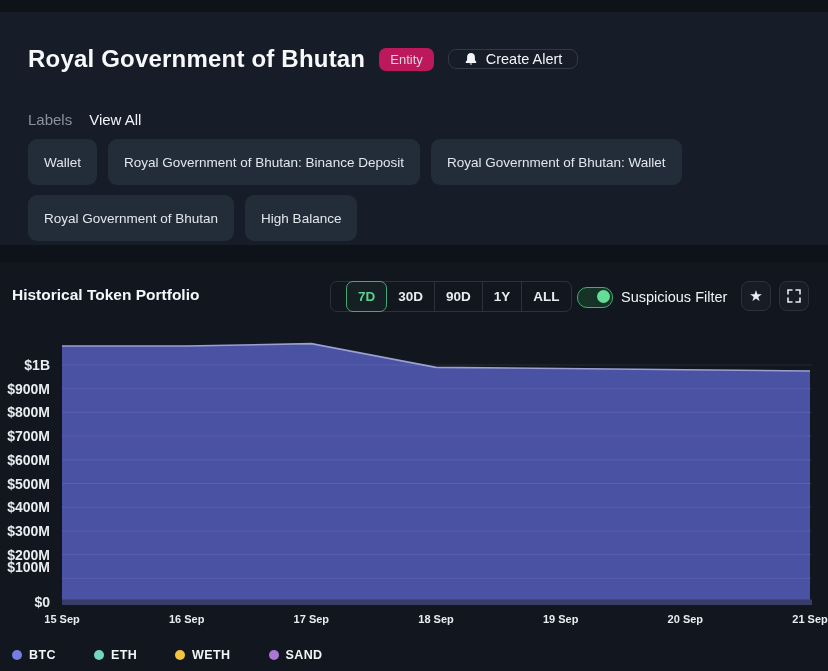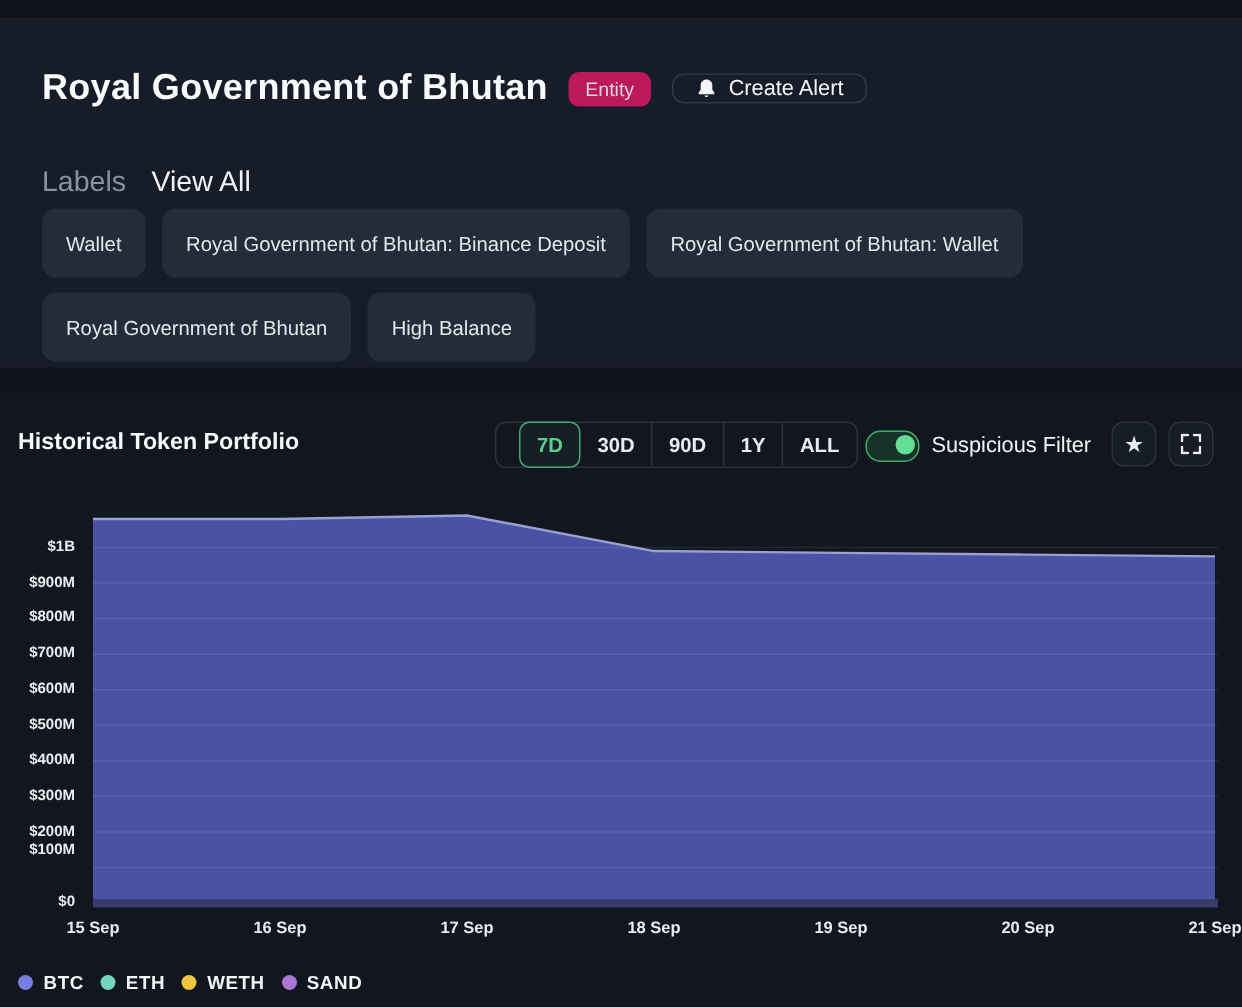--- a/index.html
+++ b/index.html
@@ -10,21 +10,21 @@
   .header-card{position:absolute;left:0;top:12px;width:828px;height:233px;background:#161d28;}
   .title-row{position:absolute;left:28px;top:30px;height:34px;display:flex;align-items:center;gap:14px;}
   .page-title{font-size:24px;font-weight:700;color:#f7f9fb;letter-spacing:.2px;white-space:nowrap;}
   .entity-badge{background:#be185d;color:#d6dade;font-size:13px;padding:5px 11px;border-radius:7px;line-height:1;}
   .create-alert{display:flex;align-items:center;gap:8px;height:20px;padding:0 15px;border:1px solid #313947;
                 border-radius:8px;background:transparent;color:#f2f4f7;font-size:14.5px;cursor:pointer;white-space:nowrap;}
   .tb-block{position:absolute;left:672px;top:22px;}
   .tb-label{font-size:13px;color:#8b929d;margin-bottom:5px;}
   .tb-value{font-size:24px;font-weight:700;color:#fbfcfd;letter-spacing:.2px;}
 
-  .labels-row{position:absolute;left:28px;top:99px;display:flex;gap:17px;font-size:19px;}
+  .labels-row{position:absolute;left:28px;top:99px;display:flex;gap:17px;font-size:15px;}
   .labels-title{color:#8b929d;}
   .view-all{color:#f0f3f6;cursor:pointer;}
   .chips{position:absolute;left:28px;top:127px;width:700px;display:flex;flex-wrap:wrap;gap:10px 11px;}
   .chip{height:46px;display:flex;align-items:center;padding:0 16px;background:#232c39;border-radius:9px;
         font-size:13.5px;color:#e2e7ec;white-space:nowrap;cursor:pointer;text-align:center;}
 
   
   .chart-card{position:absolute;left:0;top:262px;width:828px;height:409px;background:#12171f;}
   .chart-title{position:absolute;left:12px;top:24px;font-size:15.5px;font-weight:700;color:#f4f6f9;}
   .range-group{position:absolute;left:330px;top:19px;height:29px;display:flex;align-items:stretch;
@@ -37,23 +37,23 @@
   .toggle{position:absolute;left:577px;top:25px;width:34px;height:19px;border-radius:10px;
           background:#173226;border:1px solid #3fae6e;cursor:pointer;}
   .toggle .knob{position:absolute;right:2px;top:2px;width:13px;height:13px;border-radius:50%;background:#63de96;}
   .susp-label{position:absolute;left:621px;top:27px;font-size:14.5px;color:#f0f3f6;}
   .icon-btn{position:absolute;top:19px;width:30px;height:30px;border:1px solid #2b323e;border-radius:8px;
             background:#171d27;display:flex;align-items:center;justify-content:center;cursor:pointer;}
   .star-btn{left:741px;font-size:15px;color:#e9edf2;}
   .expand-btn{left:779px;}
 
   .plot-svg{position:absolute;left:0;top:68px;}
-  .y-tick{position:absolute;font-size:10px;font-weight:700;color:#e8ecf0;line-height:14px;text-align:right;margin-left:11px;}
+  .y-tick{position:absolute;font-size:14px;font-weight:700;color:#e8ecf0;line-height:14px;text-align:right;margin-left:11px;}
   .x-tick{position:absolute;top:351px;font-size:11px;font-weight:700;color:#e8ecf0;transform:translateX(-50%);white-space:nowrap;}
-  .legend{position:absolute;left:12px;top:386px;display:flex;align-items:flex-start;gap:11px;}
+  .legend{position:absolute;left:12px;top:386px;display:flex;align-items:flex-start;gap:38px;}
   .legend-item{display:flex;align-items:center;gap:7px;cursor:pointer;}
   .legend-dot{width:10px;height:10px;border-radius:50%;}
   .legend-label{font-size:12.5px;font-weight:700;letter-spacing:.4px;color:#f2f4f7;}
 </style>
 </head>
 <body>
 
 <div id="app">
 
   <div class="header-card">

